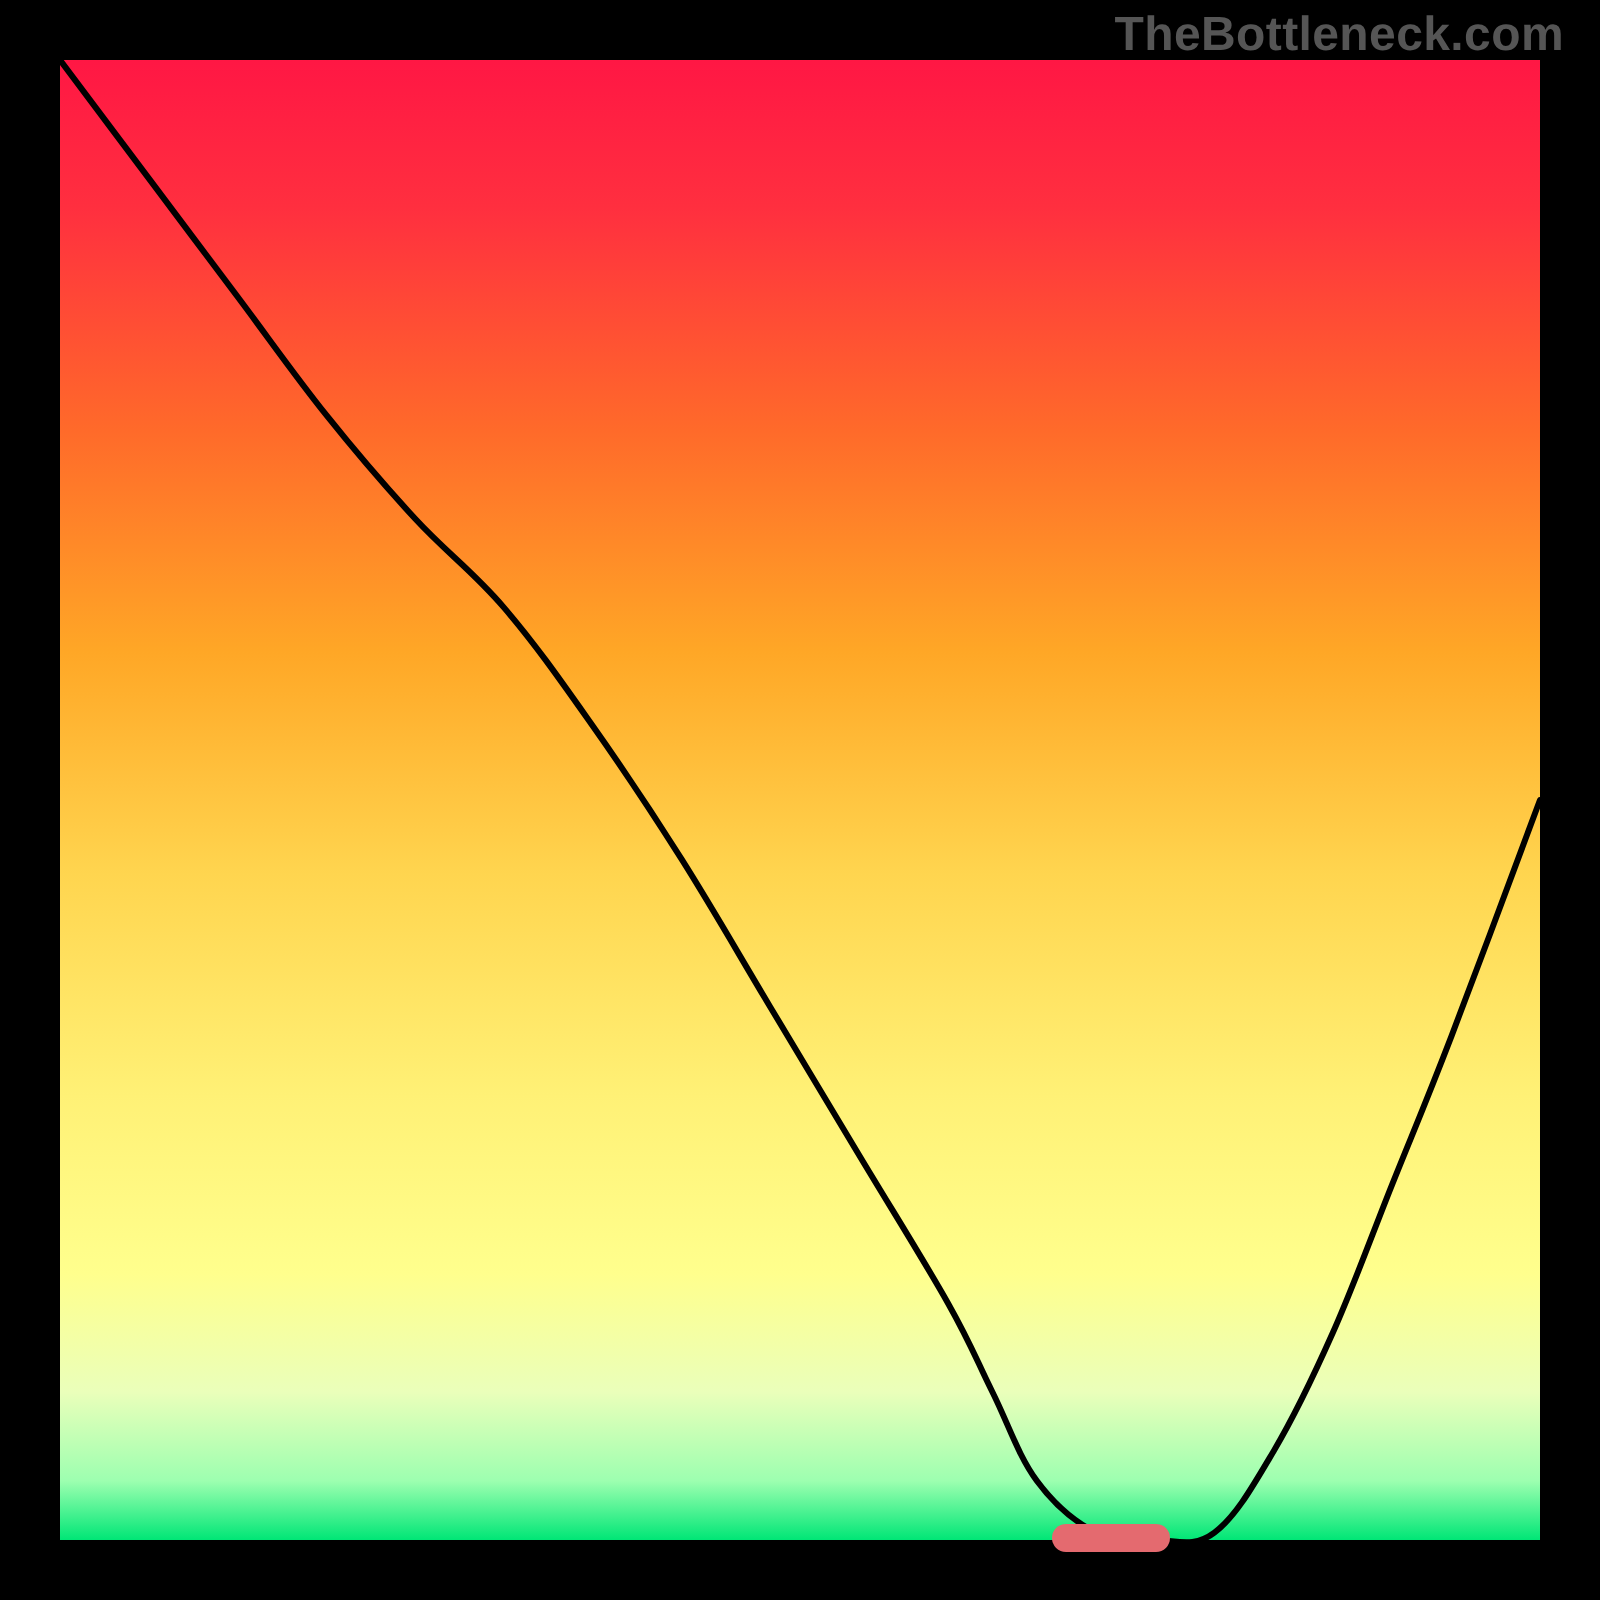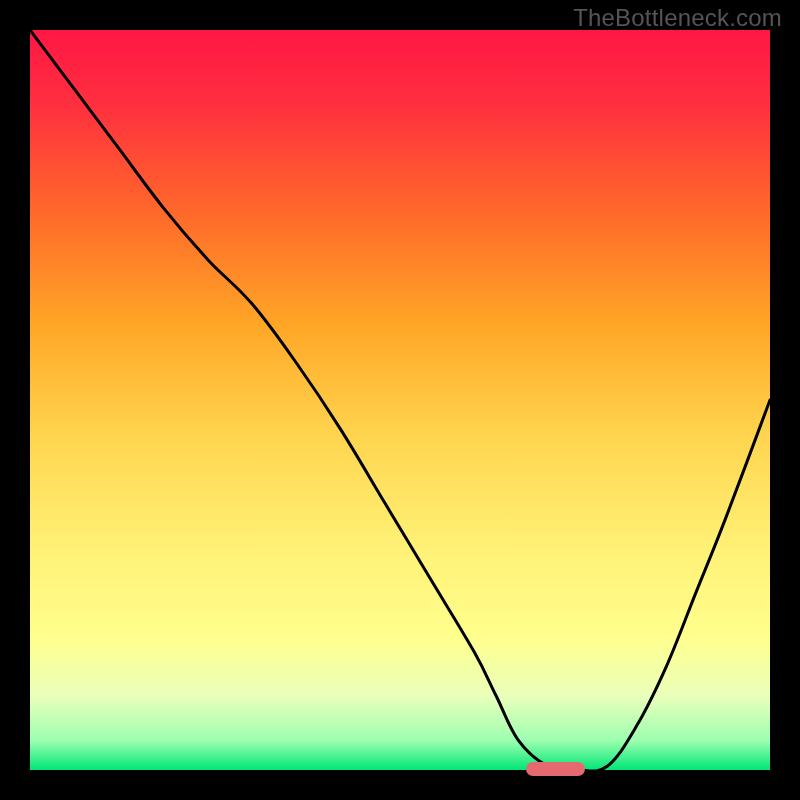--- a/index.html
+++ b/index.html
@@ -15,21 +15,21 @@
     position: relative;
     width: 800px;
     height: 800px;
   }
   .watermark {
     position: absolute;
     top: 4px;
     right: 18px;
     color: #555;
     font-size: 24px;
-    font-weight: 400;
+    font-weight: 700;
     letter-spacing: 0.2px;
     user-select: none;
   }
   .plot-area {
     position: absolute;
     left: 30px;
     top: 30px;
     width: 740px;
     height: 740px;
   }

